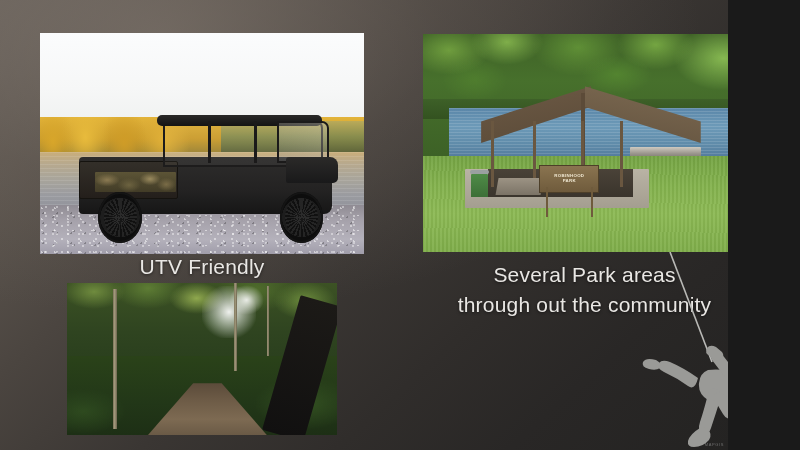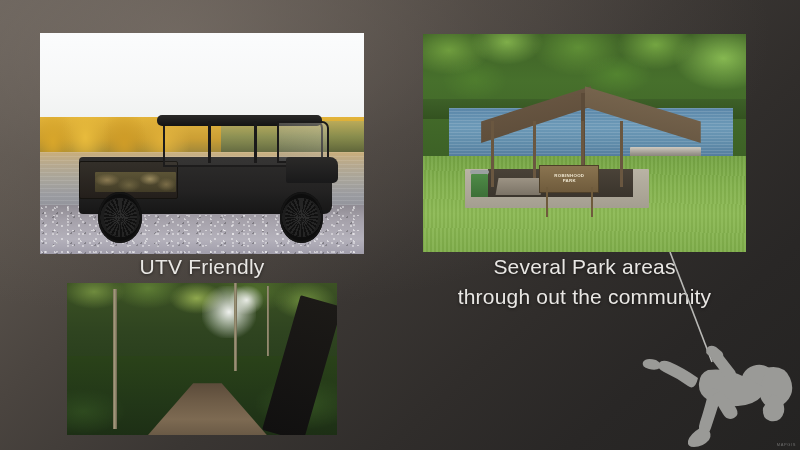--- a/index.html
+++ b/index.html
@@ -3,21 +3,21 @@
 <meta charset="utf-8">
 <title>Presentation Slide</title>
 <style>
   html, body {
     margin: 0;
     padding: 0;
     background: #1a1a1a;
   }
   #slide {
     position: relative;
-    width: 800px;
+    width: 728px;
     height: 450px;
     overflow: hidden;
     font-family: "Liberation Sans", sans-serif;
     background:
       radial-gradient(ellipse 120% 100% at 22% 8%, rgba(130,120,112,0.55) 0%, rgba(110,101,94,0.28) 32%, rgba(0,0,0,0) 62%),
       linear-gradient(138deg, #6a635c 0%, #5d564f 16%, #4b4540 34%, #3a3633 52%, #302d2b 68%, #292726 82%, #242322 100%);
   }
 
   
   .photo {
@@ -277,21 +277,21 @@
     text-align: center;
     letter-spacing: .2px;
     white-space: pre-line;
     text-shadow: 0 1px 3px rgba(0,0,0,.55);
   }
   #caption-utv {
     left: 40px; top: 254px; width: 324px;
     font-size: 21px; line-height: 1.25;
   }
   #caption-park {
-    left: 423px; top: 252px; width: 323px;
+    left: 423px; top: 260px; width: 323px;
     font-size: 21px; line-height: 1.42;
   }
 
   
   #swing-figure {
     position: absolute;
     left: 612px; top: 252px;
     width: 188px; height: 198px;
     pointer-events: none;
   }

